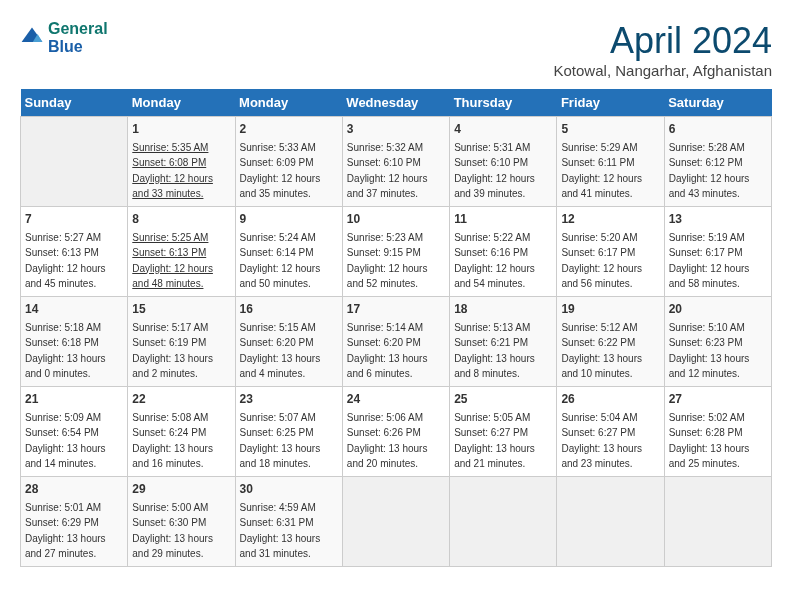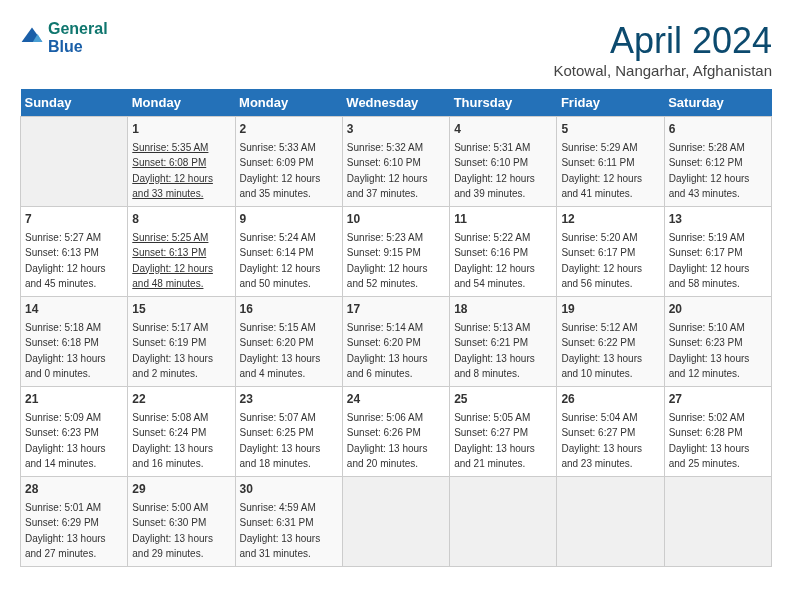--- a/index.html
+++ b/index.html
@@ -209,21 +209,21 @@
 Sunset: 6:22 PM
 Daylight: 13 hours
 and 10 minutes.</span></td>
         <td><span class="day-num">20</span><span class="day-info" style="white-space: pre-line;">Sunrise: 5:10 AM
 Sunset: 6:23 PM
 Daylight: 13 hours
 and 12 minutes.</span></td>
       </tr>
       <tr>
         <td><span class="day-num">21</span><span class="day-info" style="white-space: pre-line;">Sunrise: 5:09 AM
-Sunset: 6:23 PM
+Sunset: 6:54 PM
 Daylight: 13 hours
 and 14 minutes.</span></td>
         <td><span class="day-num">22</span><span class="day-info" style="white-space: pre-line;">Sunrise: 5:08 AM
 Sunset: 6:24 PM
 Daylight: 13 hours
 and 16 minutes.</span></td>
         <td><span class="day-num">23</span><span class="day-info" style="white-space: pre-line;">Sunrise: 5:07 AM
 Sunset: 6:25 PM
 Daylight: 13 hours
 and 18 minutes.</span></td>

